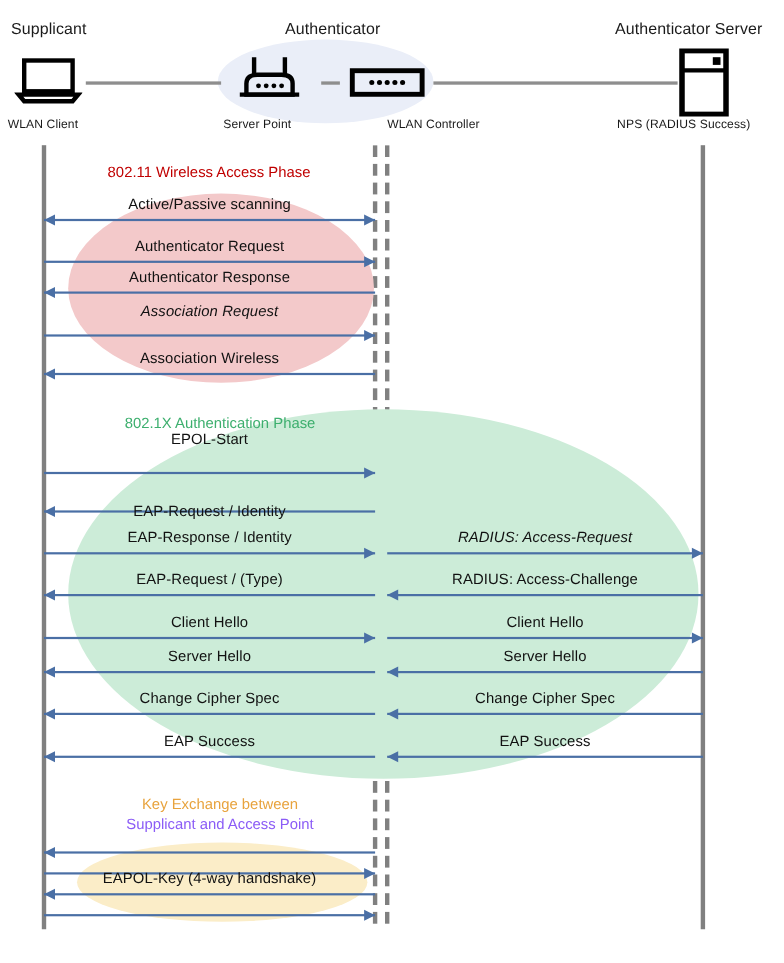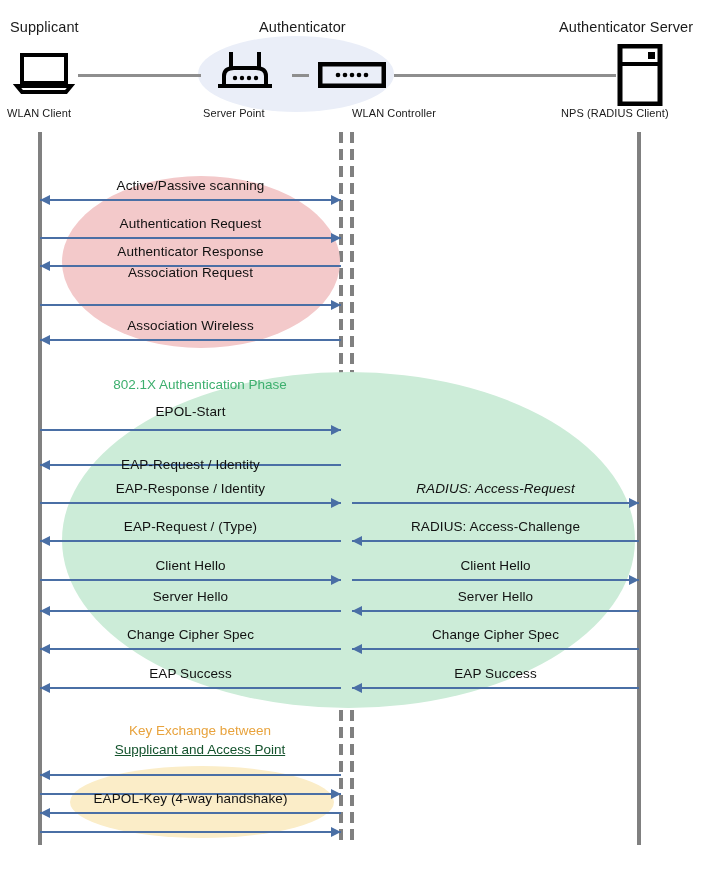--- a/index.html
+++ b/index.html
@@ -155,57 +155,58 @@
 
   <div class="actor-title" style="left:10px; top:19px;">Supplicant</div>
   <div class="actor-sub" style="left:7px; top:107px;">WLAN Client</div>
 
   <div class="actor-title" style="left:259px; top:19px;">Authenticator</div>
   <div class="actor-sub" style="left:203px; top:107px;">Server Point</div>
 
   <div class="actor-sub" style="left:304px; top:107px;margin-left:48px;">WLAN Controller</div>
 
   <div class="actor-title" style="left:559px; top:19px;">Authenticator Server</div>
-  <div class="actor-sub" style="left:561px; top:107px;">NPS (RADIUS Client)</div>
+  <div class="actor-sub" style="left:561px; top:107px;">NPS (RADIUS Success)</div>
 
   <div class="lifeline-solid" style="left:38px; top:132px; height:728px;"></div>
   <div class="lifeline-dash" style="left:339px; top:132px; height:728px;"></div>
   <div class="lifeline-dash" style="left:350px; top:132px; height:728px;"></div>
   <div class="lifeline-solid" style="left:637px; top:132px; height:728px;"></div>
 
   <div class="phase-blob blob-red" style="left:62px; top:176px; width:278px; height:172px;"></div>
   <div class="phase-blob blob-green" style="left:62px; top:372px; width:573px; height:336px;"></div>
   <div class="phase-blob blob-amber" style="left:70px; top:766px; width:264px; height:72px;"></div>
 
+  <div class="phase-label" style="left:60px; top:147px; width:260px; color:#C00000;">802.11 Wireless Access Phase</div>
 
   <div class="phase-label" style="left:75px; top:375px; width:250px; color:#3DAF6E;">802.1X Authentication Phase</div>
 
   <div class="phase-label" style="left:75px; top:721px; width:250px; color:#E8A33D;">Key Exchange between</div>
-  <div class="phase-label" style="left:75px; top:740px; width:250px; color:#14532d;text-decoration:underline;">Supplicant and Access Point</div>
+  <div class="phase-label" style="left:75px; top:740px; width:250px; color:#8b5cf6;">Supplicant and Access Point</div>
 
   <div id="arrows">
       <div class="msg-line" style="left: 40px; top: 199px; width: 301px;"></div>
       <div class="arrow-head arrow-right" style="top: 194.8px; left: 331px;"></div>
       <div class="arrow-head arrow-left" style="top: 194.8px; left: 40px;"></div>
       <div class="msg-label" style="left: 40px; top: 178px; width: 301px;">Active/Passive scanning</div>
       <div class="msg-line" style="left: 40px; top: 237px; width: 301px;"></div>
       <div class="arrow-head arrow-right" style="top: 232.8px; left: 331px;"></div>
-      <div class="msg-label" style="left: 40px; top: 216px; width: 301px;">Authentication Request</div>
+      <div class="msg-label" style="left: 40px; top: 216px; width: 301px;">Authenticator Request</div>
       <div class="msg-line" style="left: 40px; top: 265px; width: 301px;"></div>
       <div class="arrow-head arrow-left" style="top: 260.8px; left: 40px;"></div>
       <div class="msg-label" style="left: 40px; top: 244px; width: 301px;">Authenticator Response</div>
       <div class="msg-line" style="left: 40px; top: 304px; width: 301px;"></div>
       <div class="arrow-head arrow-right" style="top: 299.8px; left: 331px;"></div>
-      <div class="msg-label" style="left: 40px; top: 265px; width: 301px;">Association Request</div>
+      <div class="msg-label" style="left: 40px; top: 275px; width: 301px; font-style: italic;">Association Request</div>
       <div class="msg-line" style="left: 40px; top: 339px; width: 301px;"></div>
       <div class="arrow-head arrow-left" style="top: 334.8px; left: 40px;"></div>
       <div class="msg-label" style="left: 40px; top: 318px; width: 301px;">Association Wireless</div>
       <div class="msg-line" style="left: 40px; top: 429px; width: 301px;"></div>
       <div class="arrow-head arrow-right" style="top: 424.8px; left: 331px;"></div>
-      <div class="msg-label" style="left: 40px; top: 404px; width: 301px;">EPOL-Start</div>
+      <div class="msg-label" style="left: 40px; top: 392px; width: 301px;">EPOL-Start</div>
       <div class="msg-line" style="left: 40px; top: 464px; width: 301px;"></div>
       <div class="arrow-head arrow-left" style="top: 459.8px; left: 40px;"></div>
       <div class="msg-label" style="left: 40px; top: 457px; width: 301px;">EAP-Request / Identity</div>
       <div class="msg-line" style="left: 40px; top: 502px; width: 301px;"></div>
       <div class="arrow-head arrow-right" style="top: 497.8px; left: 331px;"></div>
       <div class="msg-label" style="left: 40px; top: 481px; width: 301px;">EAP-Response / Identity</div>
       <div class="msg-line" style="left: 40px; top: 540px; width: 301px;"></div>
       <div class="arrow-head arrow-left" style="top: 535.8px; left: 40px;"></div>
       <div class="msg-label" style="left: 40px; top: 519px; width: 301px;">EAP-Request / (Type)</div>
       <div class="msg-line" style="left: 40px; top: 579px; width: 301px;"></div>

